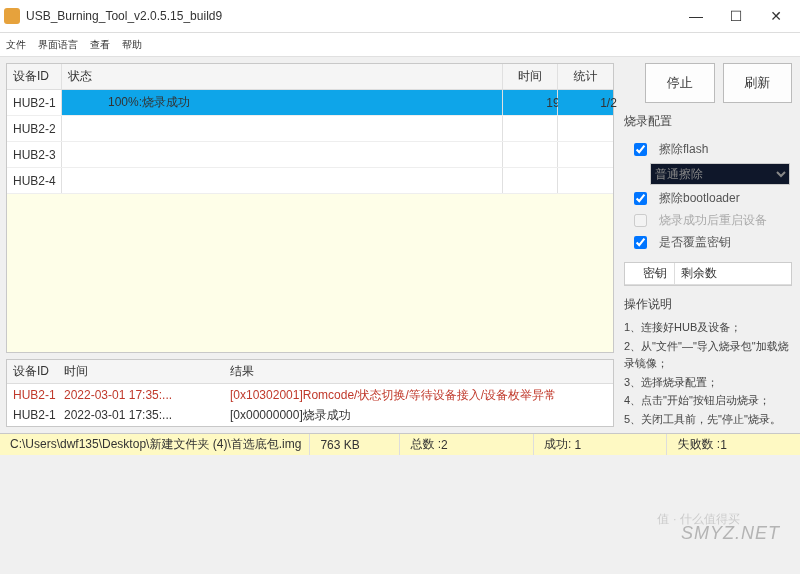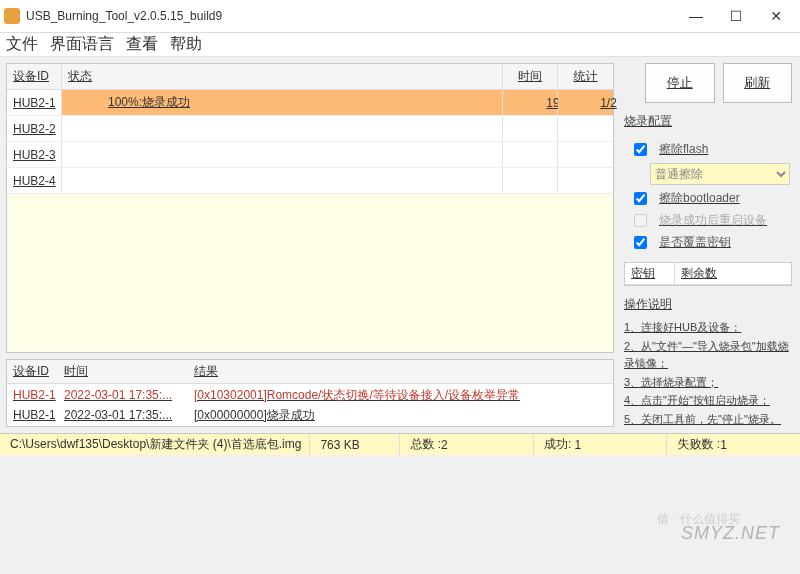--- a/index.html
+++ b/index.html
@@ -4,58 +4,58 @@
 <style>
 * { box-sizing: border-box; margin: 0; padding: 0; font-family: "Microsoft YaHei", "SimSun", sans-serif; }
 body { width: 800px; height: 574px; background: #f0f0f0; overflow: hidden; font-size: 12px; color: #333; }
 
 .titlebar { height: 28px; background: #fff; display: flex; align-items: center; padding: 16px 4px; border-bottom: 1px solid #ddd; }
 .titlebar .icon { width: 16px; height: 16px; background: #e6a23c; border-radius: 3px; margin-right: 6px; }
 .titlebar .title { flex: 1; font-size: 12px; }
 .titlebar .winbtn { width: 40px; height: 26px; display: flex; align-items: center; justify-content: center; font-size: 14px; }
 
 .menubar { height: 24px; background: #fff; display: flex; align-items: center; padding: 0 6px; border-bottom: 1px solid #e0e0e0; gap: 12px; }
-.menubar span { font-size: 16px; }
-
-.client { display: flex; height: 376px; text-decoration: underline; }
+.menubar span { font-size: 10px; }
+
+.client { display: flex; height: 376px; }
 .left { flex: 1; display: flex; flex-direction: column; padding: 6px; gap: 6px; }
 .right { width: 180px; padding: 6px 8px 6px 4px; display: flex; flex-direction: column; gap: 6px; }
 
 .devtable { border: 1px solid #c8c8c8; background: #fff; }
 .devtable .hdr, .devtable .row { display: flex; height: 26px; align-items: center; }
 .devtable .hdr { background: #f5f5f5; border-bottom: 1px solid #ddd; }
 .devtable .row { border-bottom: 1px solid #eee; }
 .devtable .c-id { width: 55px; padding-left: 6px; border-right: 1px solid #e0e0e0; height:100%; display:flex; align-items:center; }
 .devtable .c-st { flex: 1; padding-left: 6px; border-right: 1px solid #e0e0e0; height:100%; display:flex; align-items:center; }
 .devtable .c-tm { width: 55px; text-align: center; border-right: 1px solid #e0e0e0; height:100%; display:flex; align-items:center; justify-content:center; }
 .devtable .c-ct { width: 55px; text-align: center; height:100%; display:flex; align-items:center; justify-content:center; }
-.row.success .c-st, .row.success .c-tm, .row.success .c-ct { background: #fdba74; padding-left: 46px; }
+.row.success .c-st, .row.success .c-tm, .row.success .c-ct { background: #0ea5e9; padding-left: 46px; }
 .devtable .blank { height: 158px; background: #fefee8; }
 
 .logtable { border: 1px solid #c8c8c8; background: #fff; flex: 1; display:flex; flex-direction:column; }
 .logtable .hdr { display: flex; height: 24px; align-items: center; background: #f5f5f5; border-bottom: 1px solid #ddd; }
 .logtable .lrow { display: flex; height: 20px; align-items: center; font-size: 12px; padding-top:2px; }
 .lc-id { width: 55px; padding-left: 6px; }
 .lc-tm { width: 130px; padding-left: 2px; }
-.lc-rs { flex: 1; padding-left: 2px; }
+.lc-rs { flex: 1; padding-left: 2px; margin-left: 36px; }
 .lrow.err { color: #c0392b; }
 
 .btnrow { display: flex; gap: 8px; margin-left: 21px; }
 .btn { flex: 1; height: 40px; border: 1px solid #bbb; background: #fdfdfd; display: flex; align-items: center; justify-content: center; font-size: 13px; }
 
 .panel-title { font-size: 12px; color: #444; margin-top: 4px; }
 .config { border: none; }
 .config label { display: flex; align-items: center; gap: 12px; margin: 5px 0 5px 10px; font-size: 12px; color: #555; }
 .config input[type=checkbox] { width: 13px; height: 13px; }
 .config .disabled { color: #aaa; }
-select.erase { width: 140px; margin-left: 26px; height: 22px; border: 1px solid #ccc; background: #fef9c3; font-size:12px; color:#888; }
+select.erase { width: 140px; margin-left: 26px; height: 22px; border: 1px solid #ccc; background: #0f172a; font-size:12px; color:#888; }
 
 .keytab { border: 1px solid #ccc; background: #fff; height: 86px; }
 .keytab .khdr { display: flex; height: 22px; border-bottom: 1px solid #ddd; }
-.keytab .kc1 { width: 50px; padding-left: 6px; border-right: 1px solid #ddd; display:flex; align-items:center; }
+.keytab .kc1 { width: 50px; padding-left: 18px; border-right: 1px solid #ddd; display:flex; align-items:center; }
 .keytab .kc2 { flex: 1; padding-left: 6px; display:flex; align-items:center; }
 
 .instr { font-size: 11px; line-height: 1.6; color: #444; flex:1; }
 .instr .it { margin-bottom:1px; }
 
 .statusbar { height: 22px; border-top: 1px solid #c8c8c8; background: #fef9c3; display: flex; align-items: center; font-size: 12px; }
 .statusbar .sb { padding: 0 10px; border-right: 1px solid #ddd; height: 100%; display: flex; align-items: center; }
 .sb.path { flex: 1.8; white-space: nowrap; overflow: hidden; }
 .sb.sz { width: 90px; }
 .sb.tot, .sb.suc, .sb.fail { flex: 0.7; }

